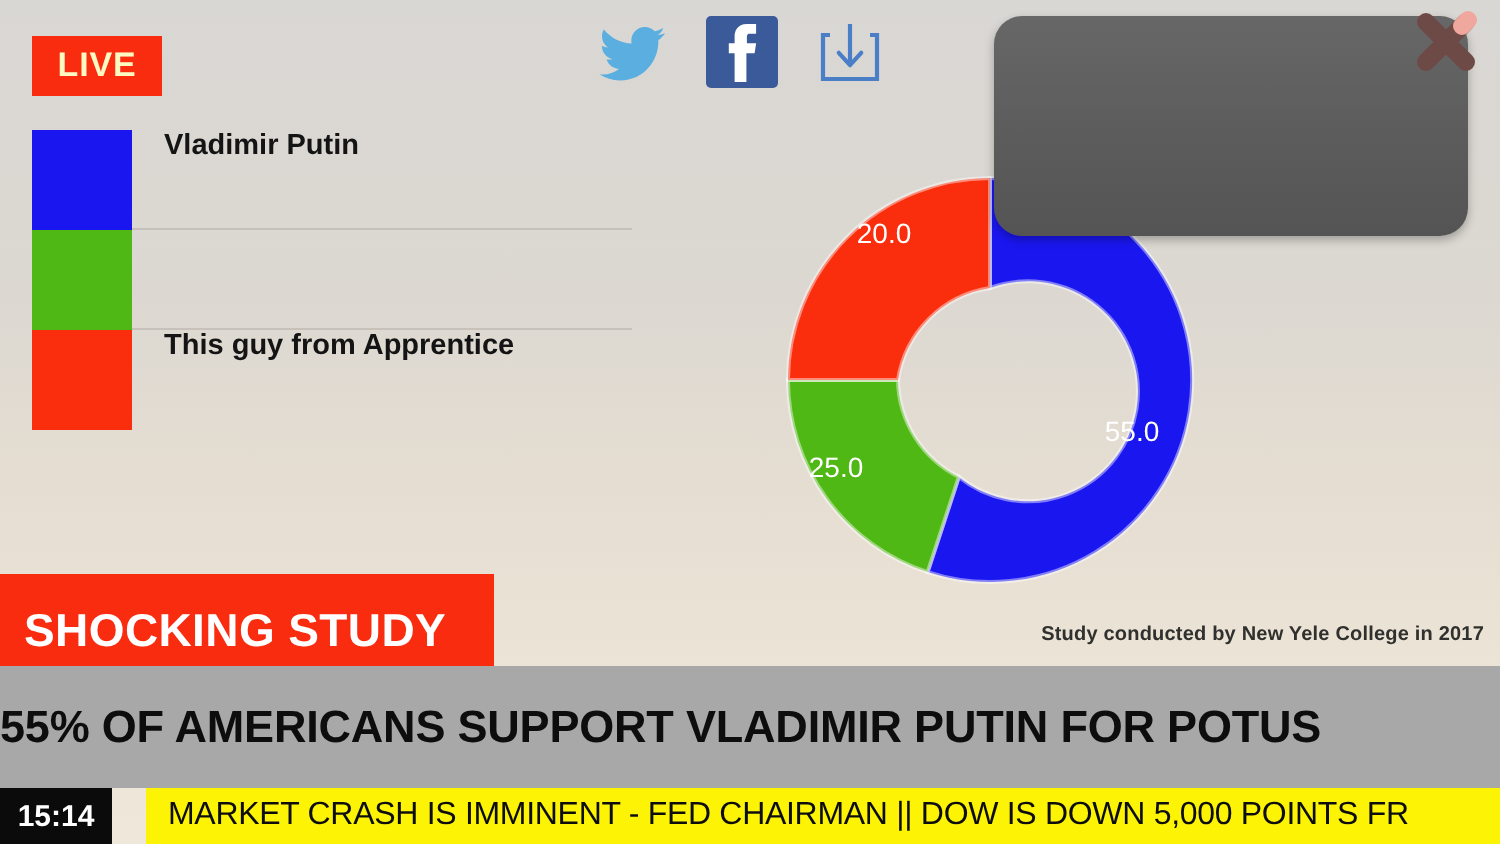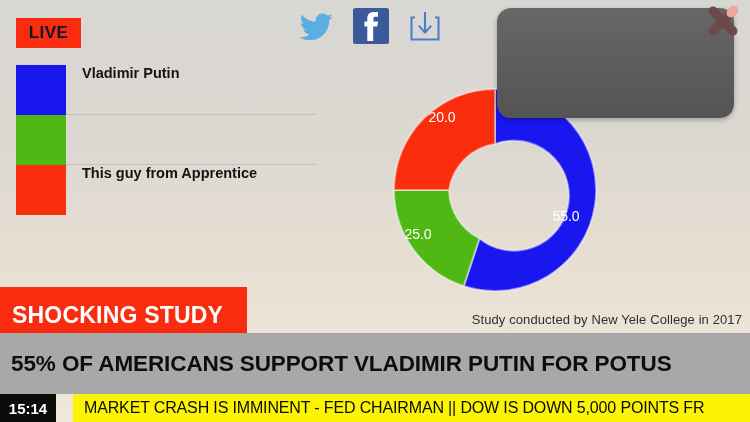--- a/index.html
+++ b/index.html
@@ -25,21 +25,21 @@
     left: 16px;
     top: 18px;
     width: 65px;
     height: 30px;
     background: #f92c10;
     display: flex;
     align-items: center;
     justify-content: center;
   }
   #live-badge .txt {
-    color: #0f172a;
+    color: #fef9c3;
     font-size: 17px;
     font-weight: bold;
     letter-spacing: 0.4px;
   }
 
   
   #legend {
     position: absolute;
     left: 16px;
     top: 65px;
@@ -126,22 +126,22 @@
     font-weight: normal;
     text-anchor: middle;
     dominant-baseline: middle;
   }
 
   
   #attribution {
     position: absolute;
     right: 8px;
     top: 312px;
-    font-size: 13px;
-    font-weight: normal;
+    font-size: 10px;
+    font-weight: bold;
     color: #30302e;
     letter-spacing: 0.1px;
     z-index: 12;
   }
 
   
   #shocking-tag {
     position: absolute;
     left: 0px;
     top: 287px;
@@ -166,21 +166,20 @@
     left: 0;
     top: 333px;
     width: 750px;
     height: 61px;
     background: #a8a8a8;
     display: flex;
     align-items: center;
     z-index: 20;
   }
   #headline-text {
-    margin-left: 11px;
     font-size: 22.5px;
     font-weight: bold;
     color: #0d0d0d;
     white-space: nowrap;
     letter-spacing: -0.1px;
   }
 
   
   #ticker {
     position: absolute;

